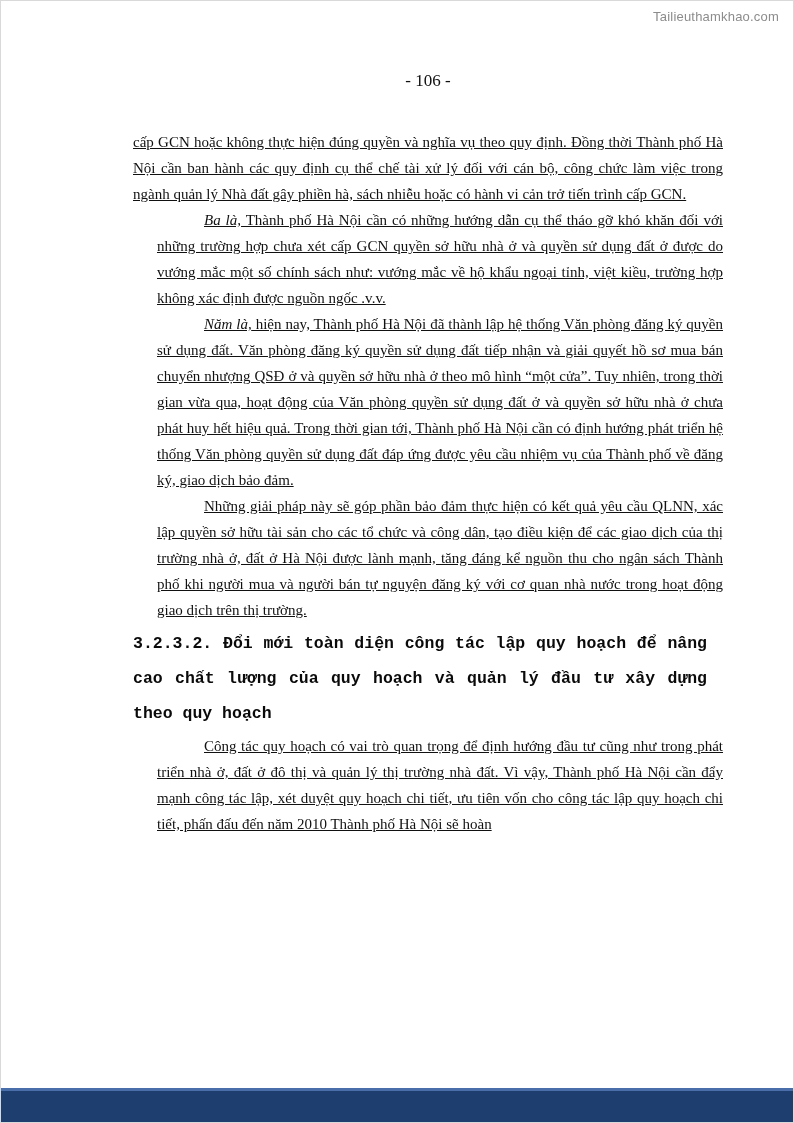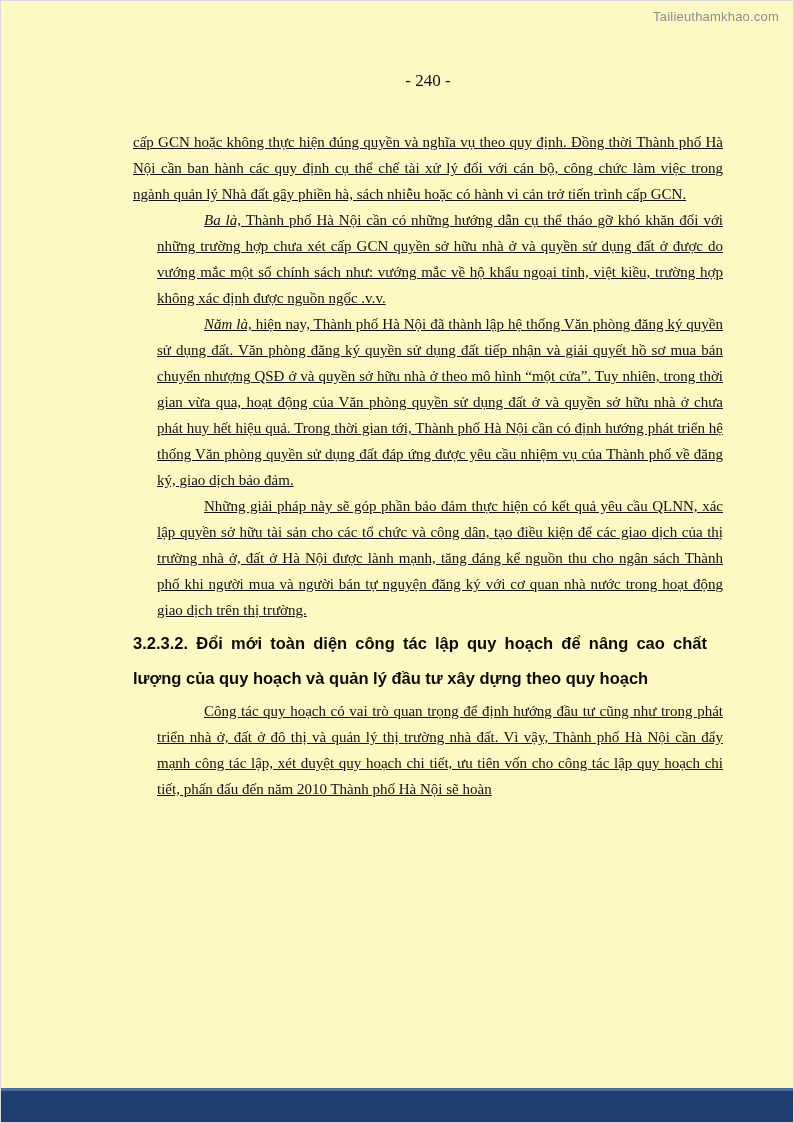--- a/index.html
+++ b/index.html
@@ -2,21 +2,21 @@
 <html><head>
 <meta charset="utf-8">
 <style>
   * { margin: 0; padding: 0; box-sizing: border-box; }
   html, body { background: #e8e8e8; }
   .page {
     position: relative;
     width: 794px;
     height: 1123px;
     margin: 0 auto;
-    background: #fef9c3;
+    background: #ffffff;
     overflow: hidden;
     font-family: "Liberation Serif", "DejaVu Serif", serif;
     color: #111111;
     border: 1px solid #d9d9d9;
   }
   .watermark {
     position: absolute;
     top: 8px;
     right: 14px;
     font-family: "Liberation Sans", "DejaVu Sans", sans-serif;
@@ -45,21 +45,21 @@
     text-align: justify;
     color: #111111;
     text-decoration: underline;
   }
   .para.indent { text-indent: 47px; margin-left: 24px; }
   .para em {
     font-style: italic;
     font-family: "Liberation Serif", "DejaVu Serif", serif;
   }
   .section-heading {
-    font-family: Liberation Sans, sans-serif;
+    font-family: Liberation Mono, monospace;
     font-weight: bold;
     font-size: 16.5px;
     line-height: 35px;
     text-align: justify;
     color: #0a0a0a;
     margin: 3px 16px 2px 0;
   }
   .footer-bar {
     position: absolute;
     left: 0;
@@ -70,21 +70,21 @@
     border-top: 3px solid #4a6ea9;
   }
 </style>
 </head>
 <body>
 
 <div class="page">
 
   <div class="watermark" style="color: rgb(140, 140, 140);">Tailieuthamkhao.com</div>
 
-  <div class="page-number">- 240 -</div>
+  <div class="page-number">- 106 -</div>
 
   <div class="content">
 
     <p class="para"><span>cấp GCN hoặc không thực hiện đúng quyền và nghĩa vụ theo quy định. Đồng thời Thành phố Hà Nội cần ban hành các quy định cụ thể chế tài xử lý đối với cán bộ, công chức làm việc trong ngành quản lý Nhà đất gây phiền hà, sách nhiễu hoặc có hành vi cản trở tiến trình cấp GCN.</span></p>
 
     <p class="para indent"><em>Ba là,</em><span> Thành phố Hà Nội cần có những hướng dẫn cụ thể tháo gỡ khó khăn đối với những trường hợp chưa xét cấp GCN quyền sở hữu nhà ở và quyền sử dụng đất ở được do vướng mắc một số chính sách như: vướng mắc về hộ khẩu ngoại tỉnh, việt kiều, trường hợp không xác định được nguồn ngốc .v.v.</span></p>
 
 
     <p class="para indent"><em>Năm là,</em><span> hiện nay, Thành phố Hà Nội đã thành lập hệ thống Văn phòng đăng ký quyền sử dụng đất. Văn phòng đăng ký quyền sử dụng đất tiếp nhận và giải quyết hồ sơ mua bán chuyển nhượng QSĐ ở và quyền sở hữu nhà ở theo mô hình “một cửa”. Tuy nhiên, trong thời gian vừa qua, hoạt động của Văn phòng quyền sử dụng đất ở và quyền sở hữu nhà ở chưa phát huy hết hiệu quả. Trong thời gian tới, Thành phố Hà Nội cần có định hướng phát triển hệ thống Văn phòng quyền sử dụng đất đáp ứng được yêu cầu nhiệm vụ của Thành phố về đăng ký, giao dịch bảo đảm.</span></p>
 

